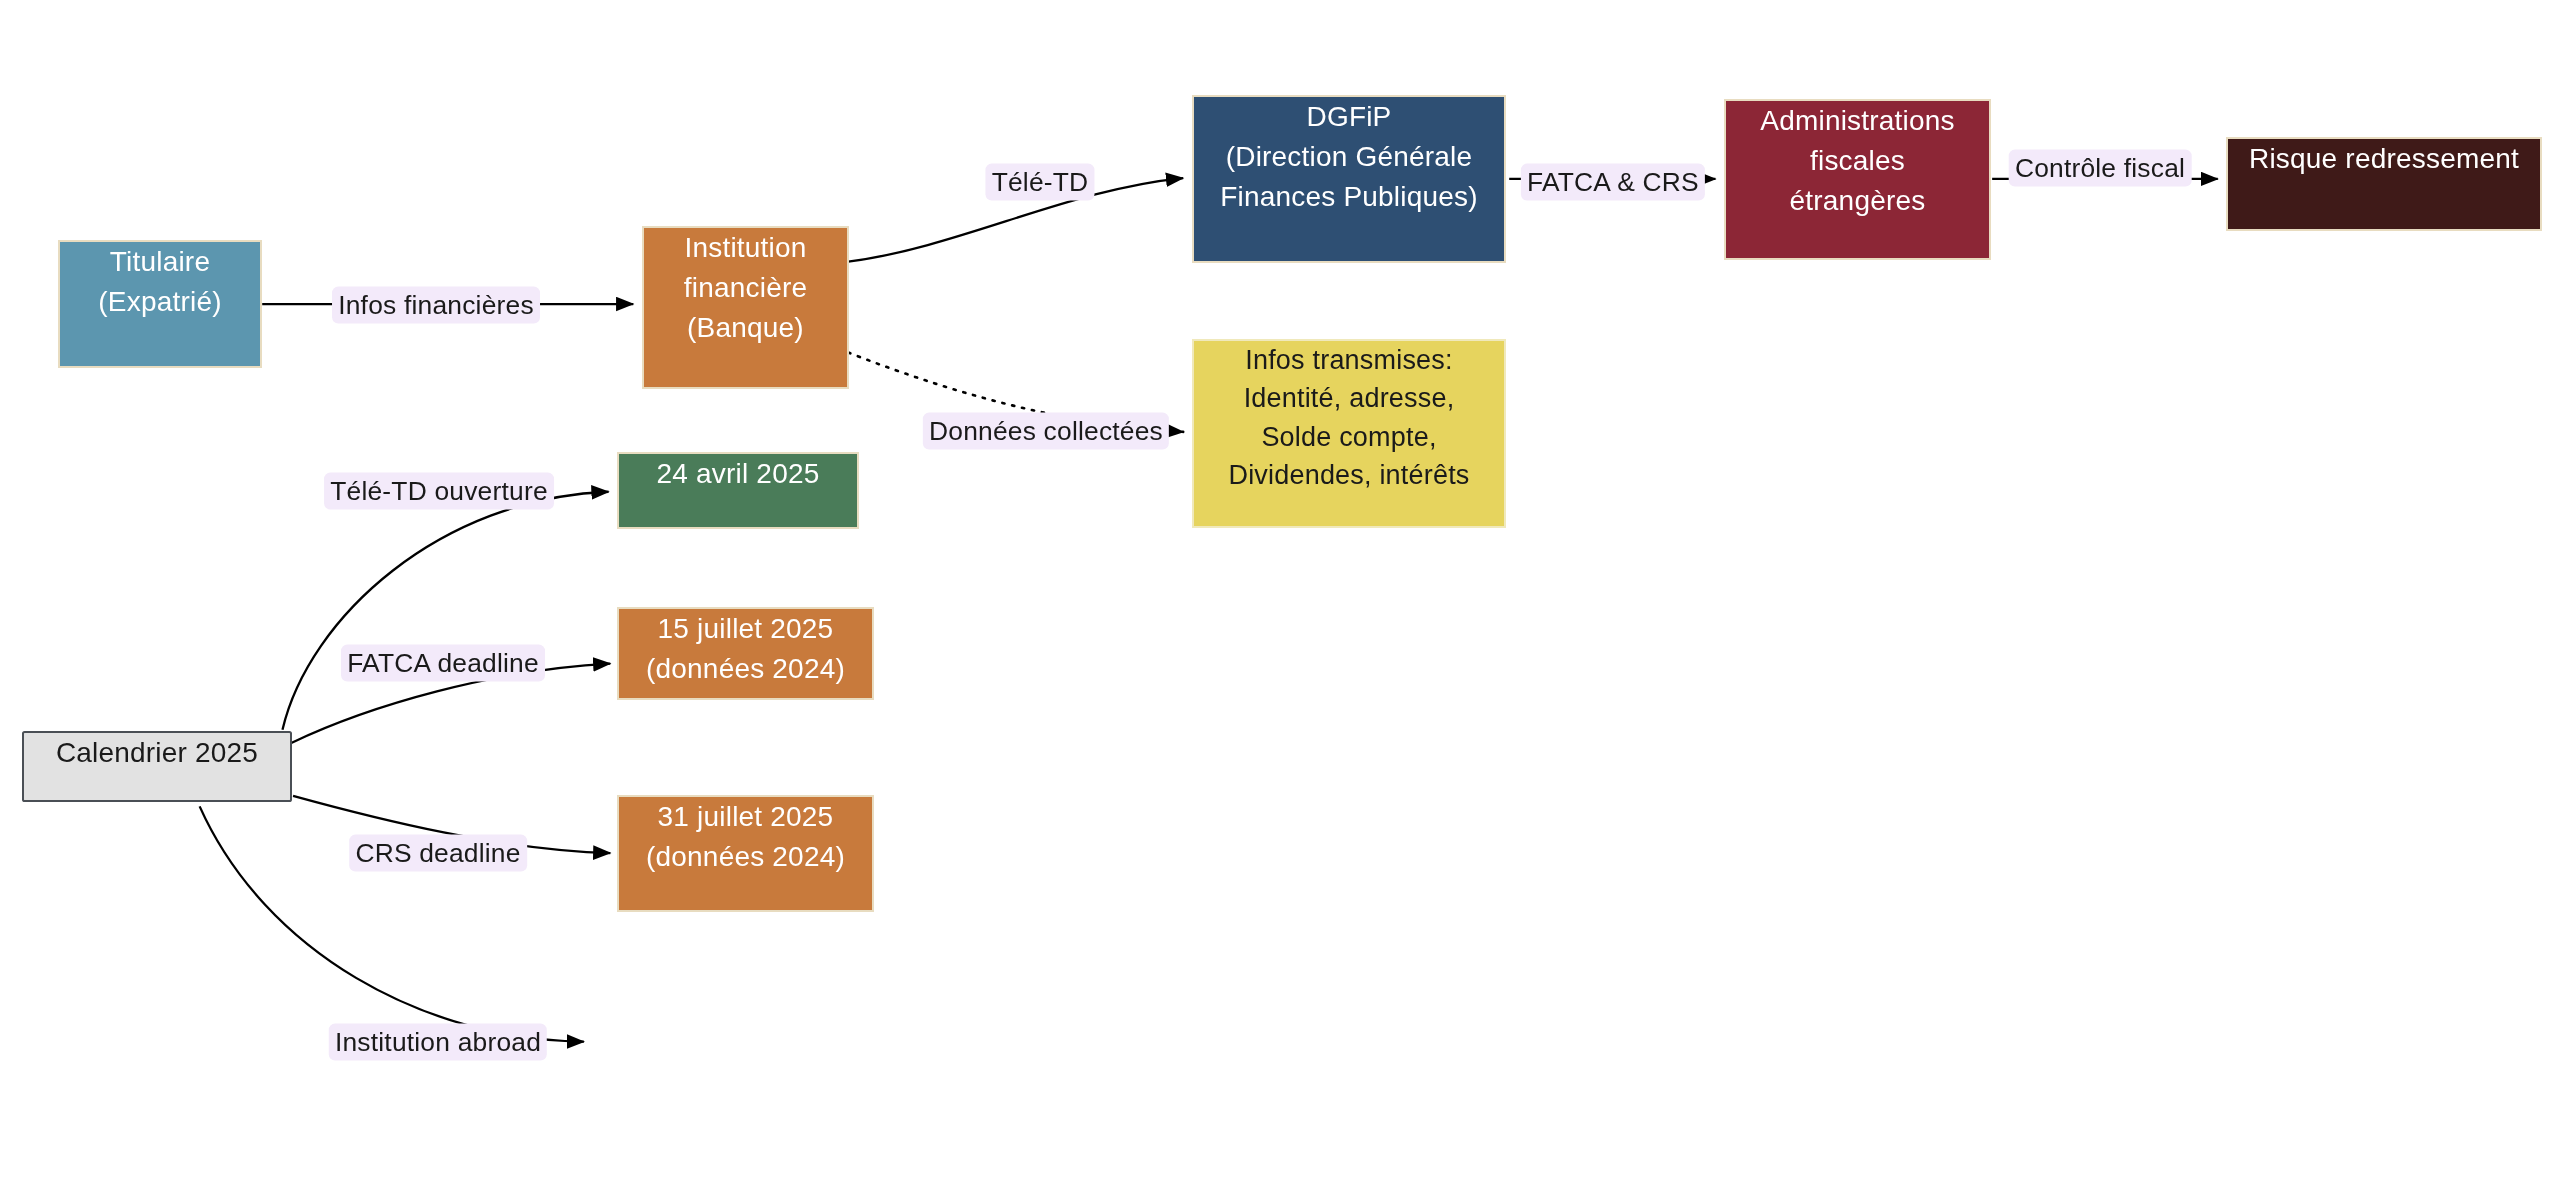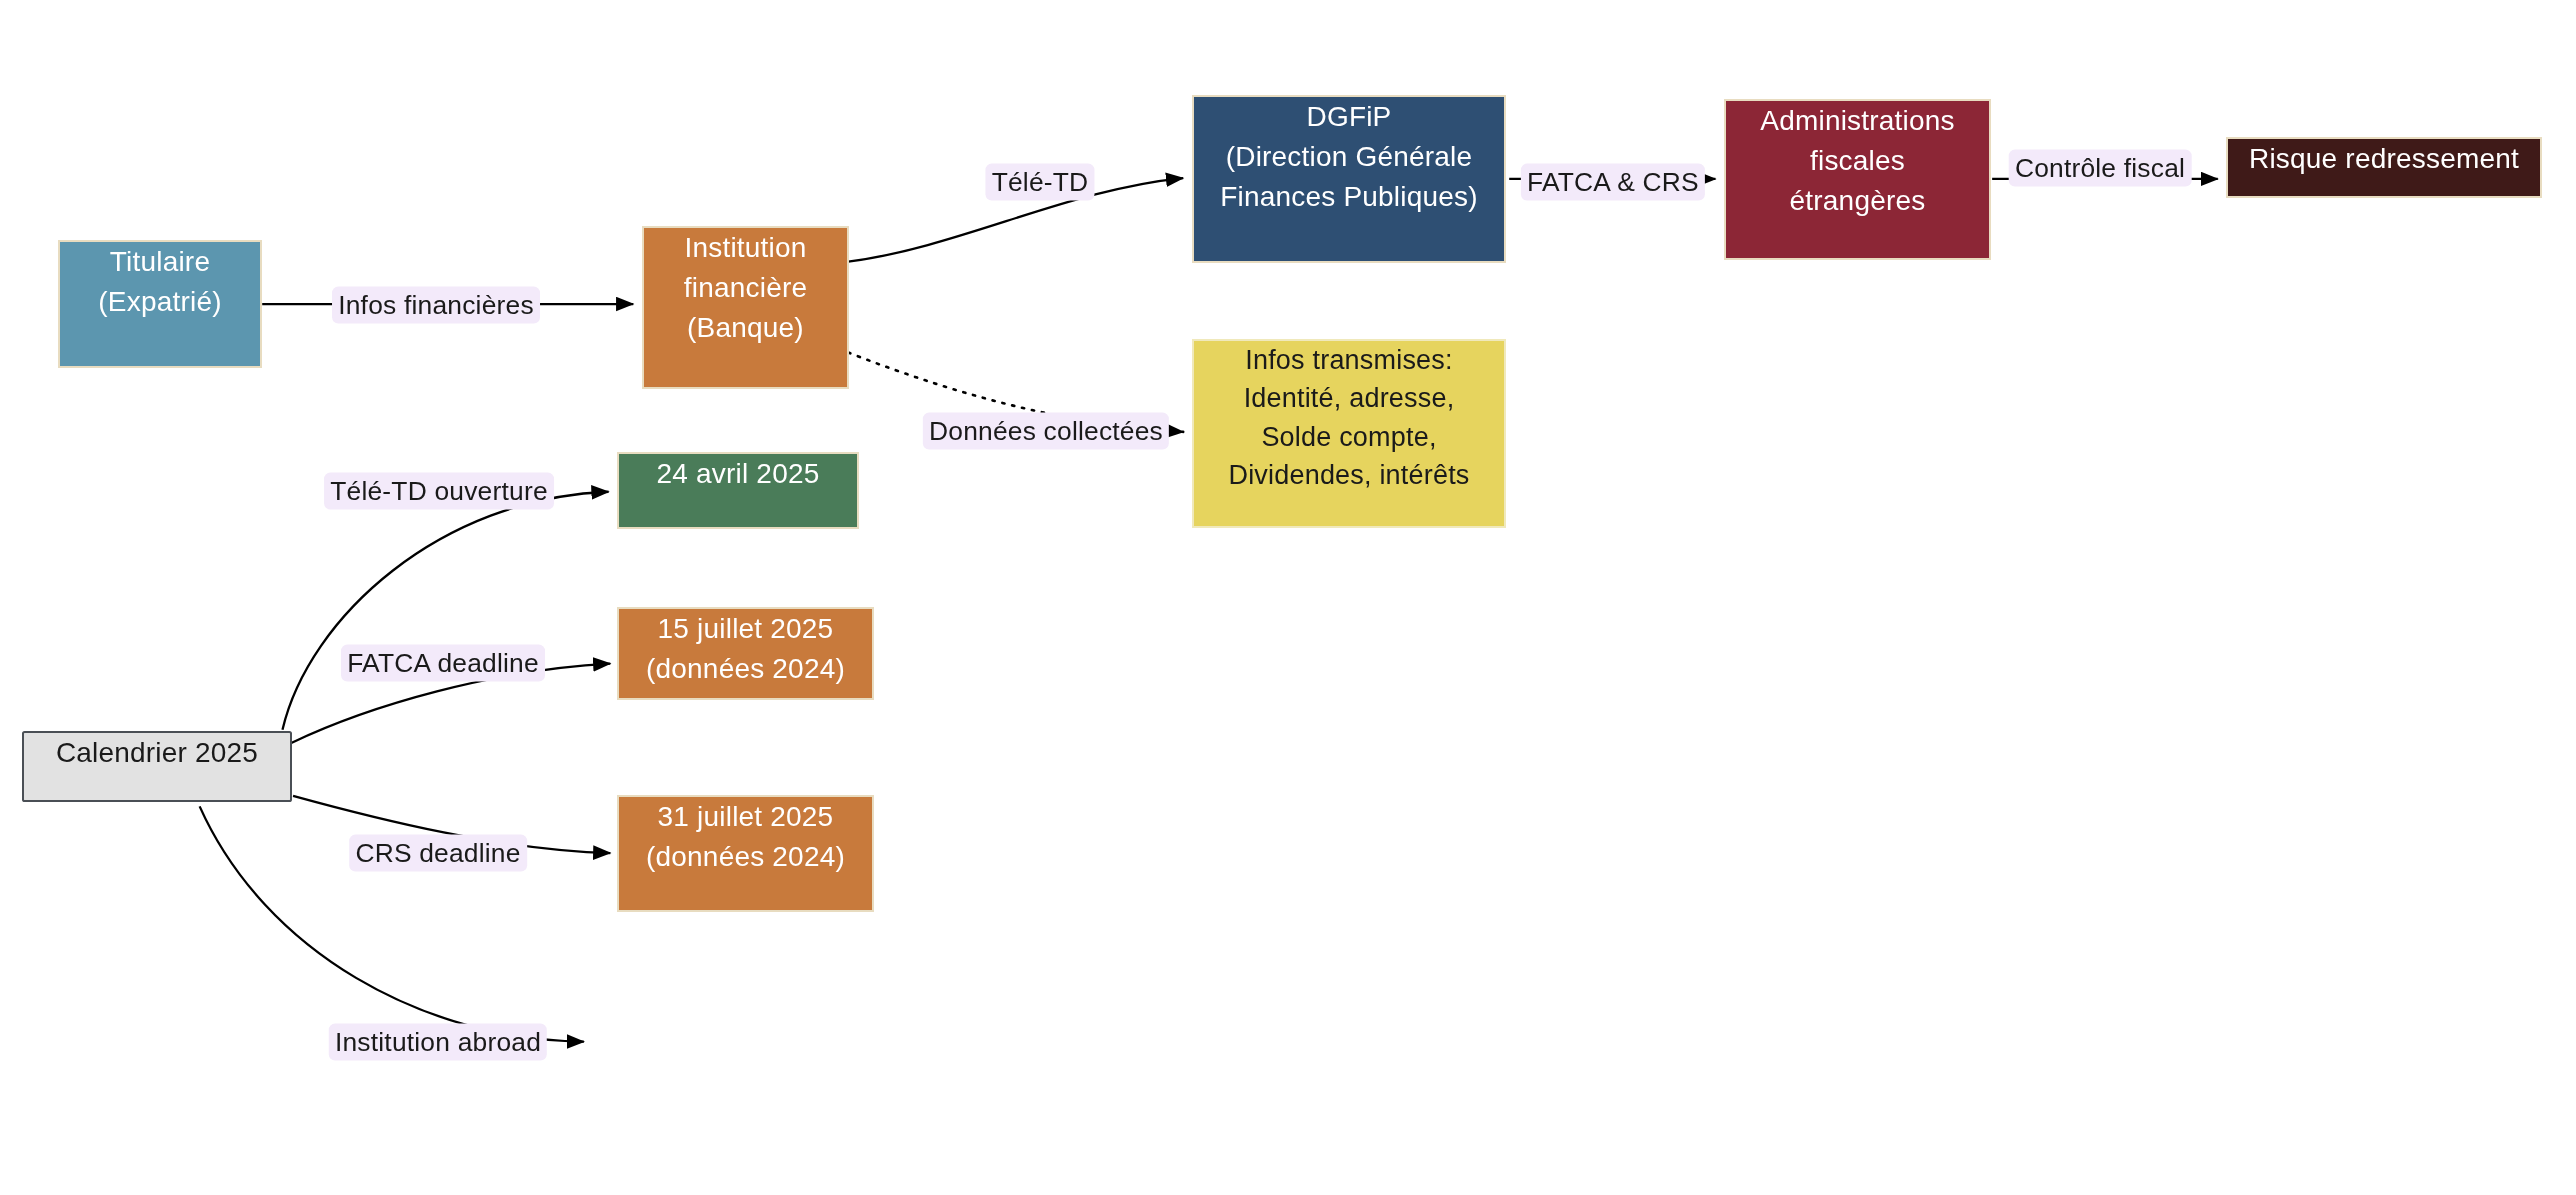--- a/index.html
+++ b/index.html
@@ -105,21 +105,21 @@
     <span class="ln">(Direction Générale</span>
     <span class="ln">Finances Publiques)</span>
   </div>
 
   <div class="node v-maroon" style="left:1724px; top:99px; width:267px; height:161px; font-size:28px;">
     <span class="ln">Administrations</span>
     <span class="ln">fiscales</span>
     <span class="ln">étrangères</span>
   </div>
 
-  <div class="node v-dark" style="left:2226px; top:137px; width:316px; height:61px; font-size:28px;">
+  <div class="node v-dark" style="left:2226px; top:137px; width:316px; height:94px; font-size:28px;">
     <span class="ln">Risque redressement</span>
   </div>
 
   <div class="node v-yellow" style="left:1192px; top:339px; width:314px; height:189px; font-size:27px;">
     <span class="ln">Infos transmises:</span>
     <span class="ln">Identité, adresse,</span>
     <span class="ln">Solde compte,</span>
     <span class="ln">Dividendes, intérêts</span>
   </div>
 

